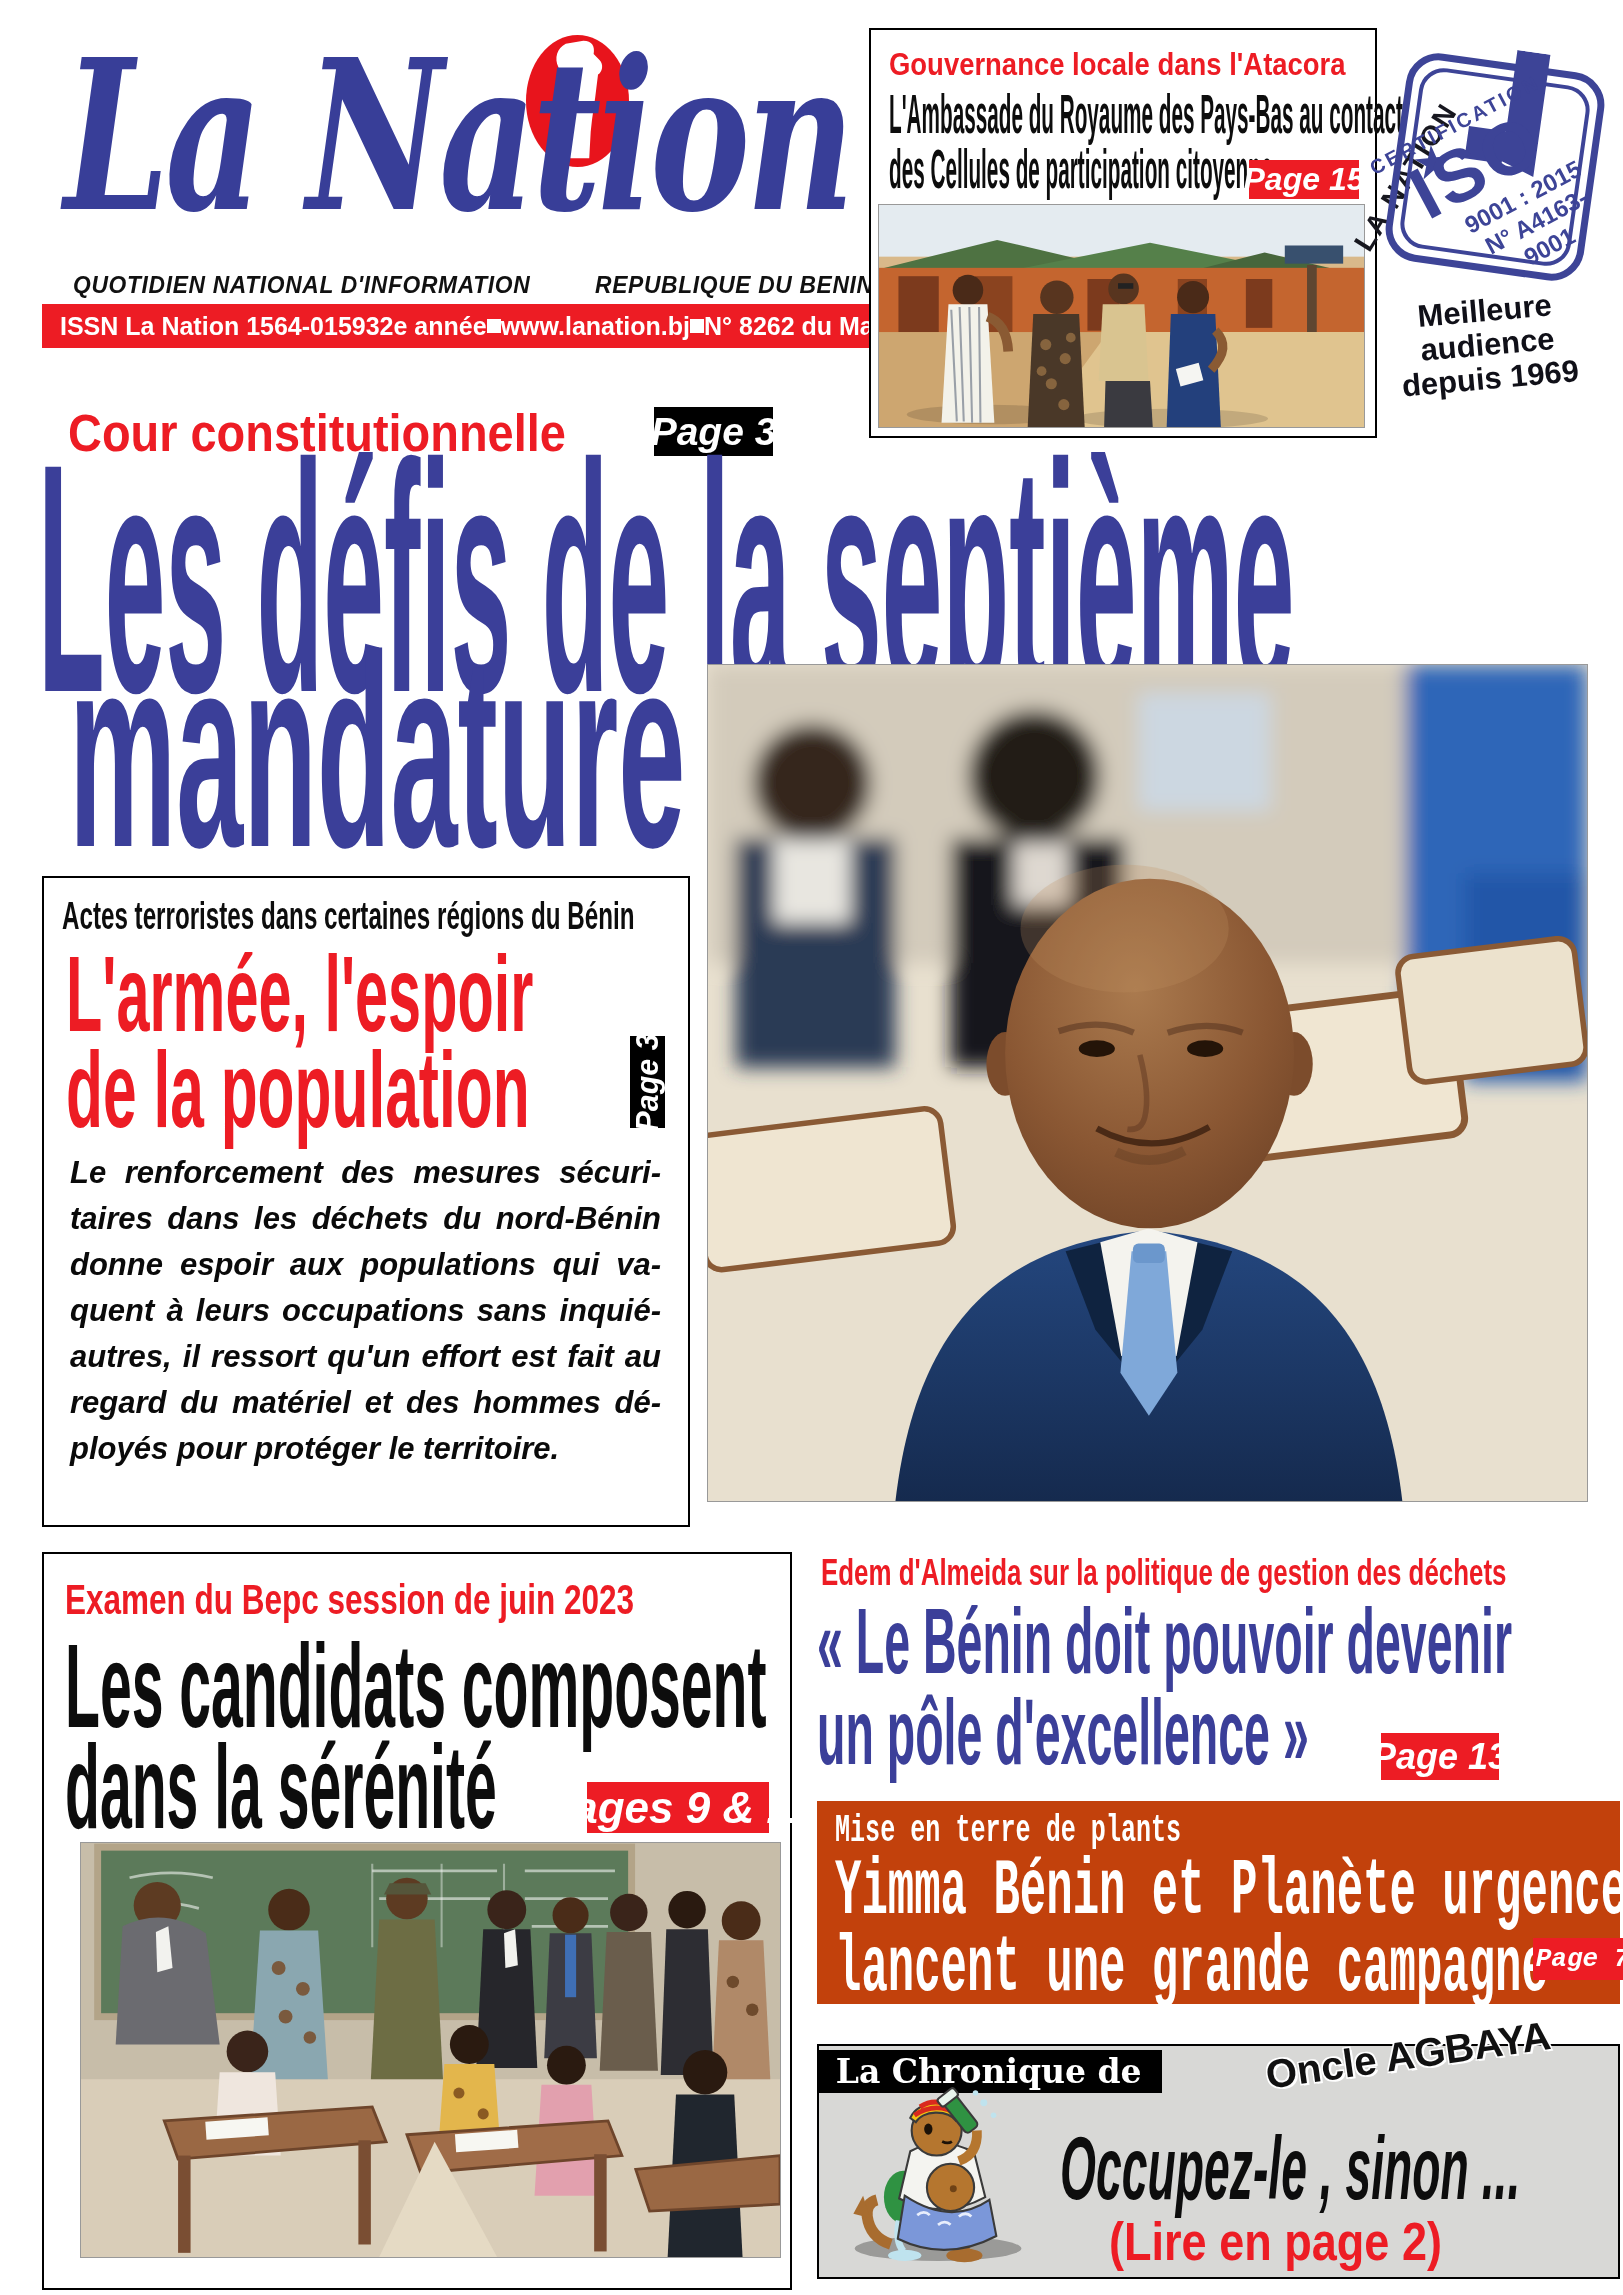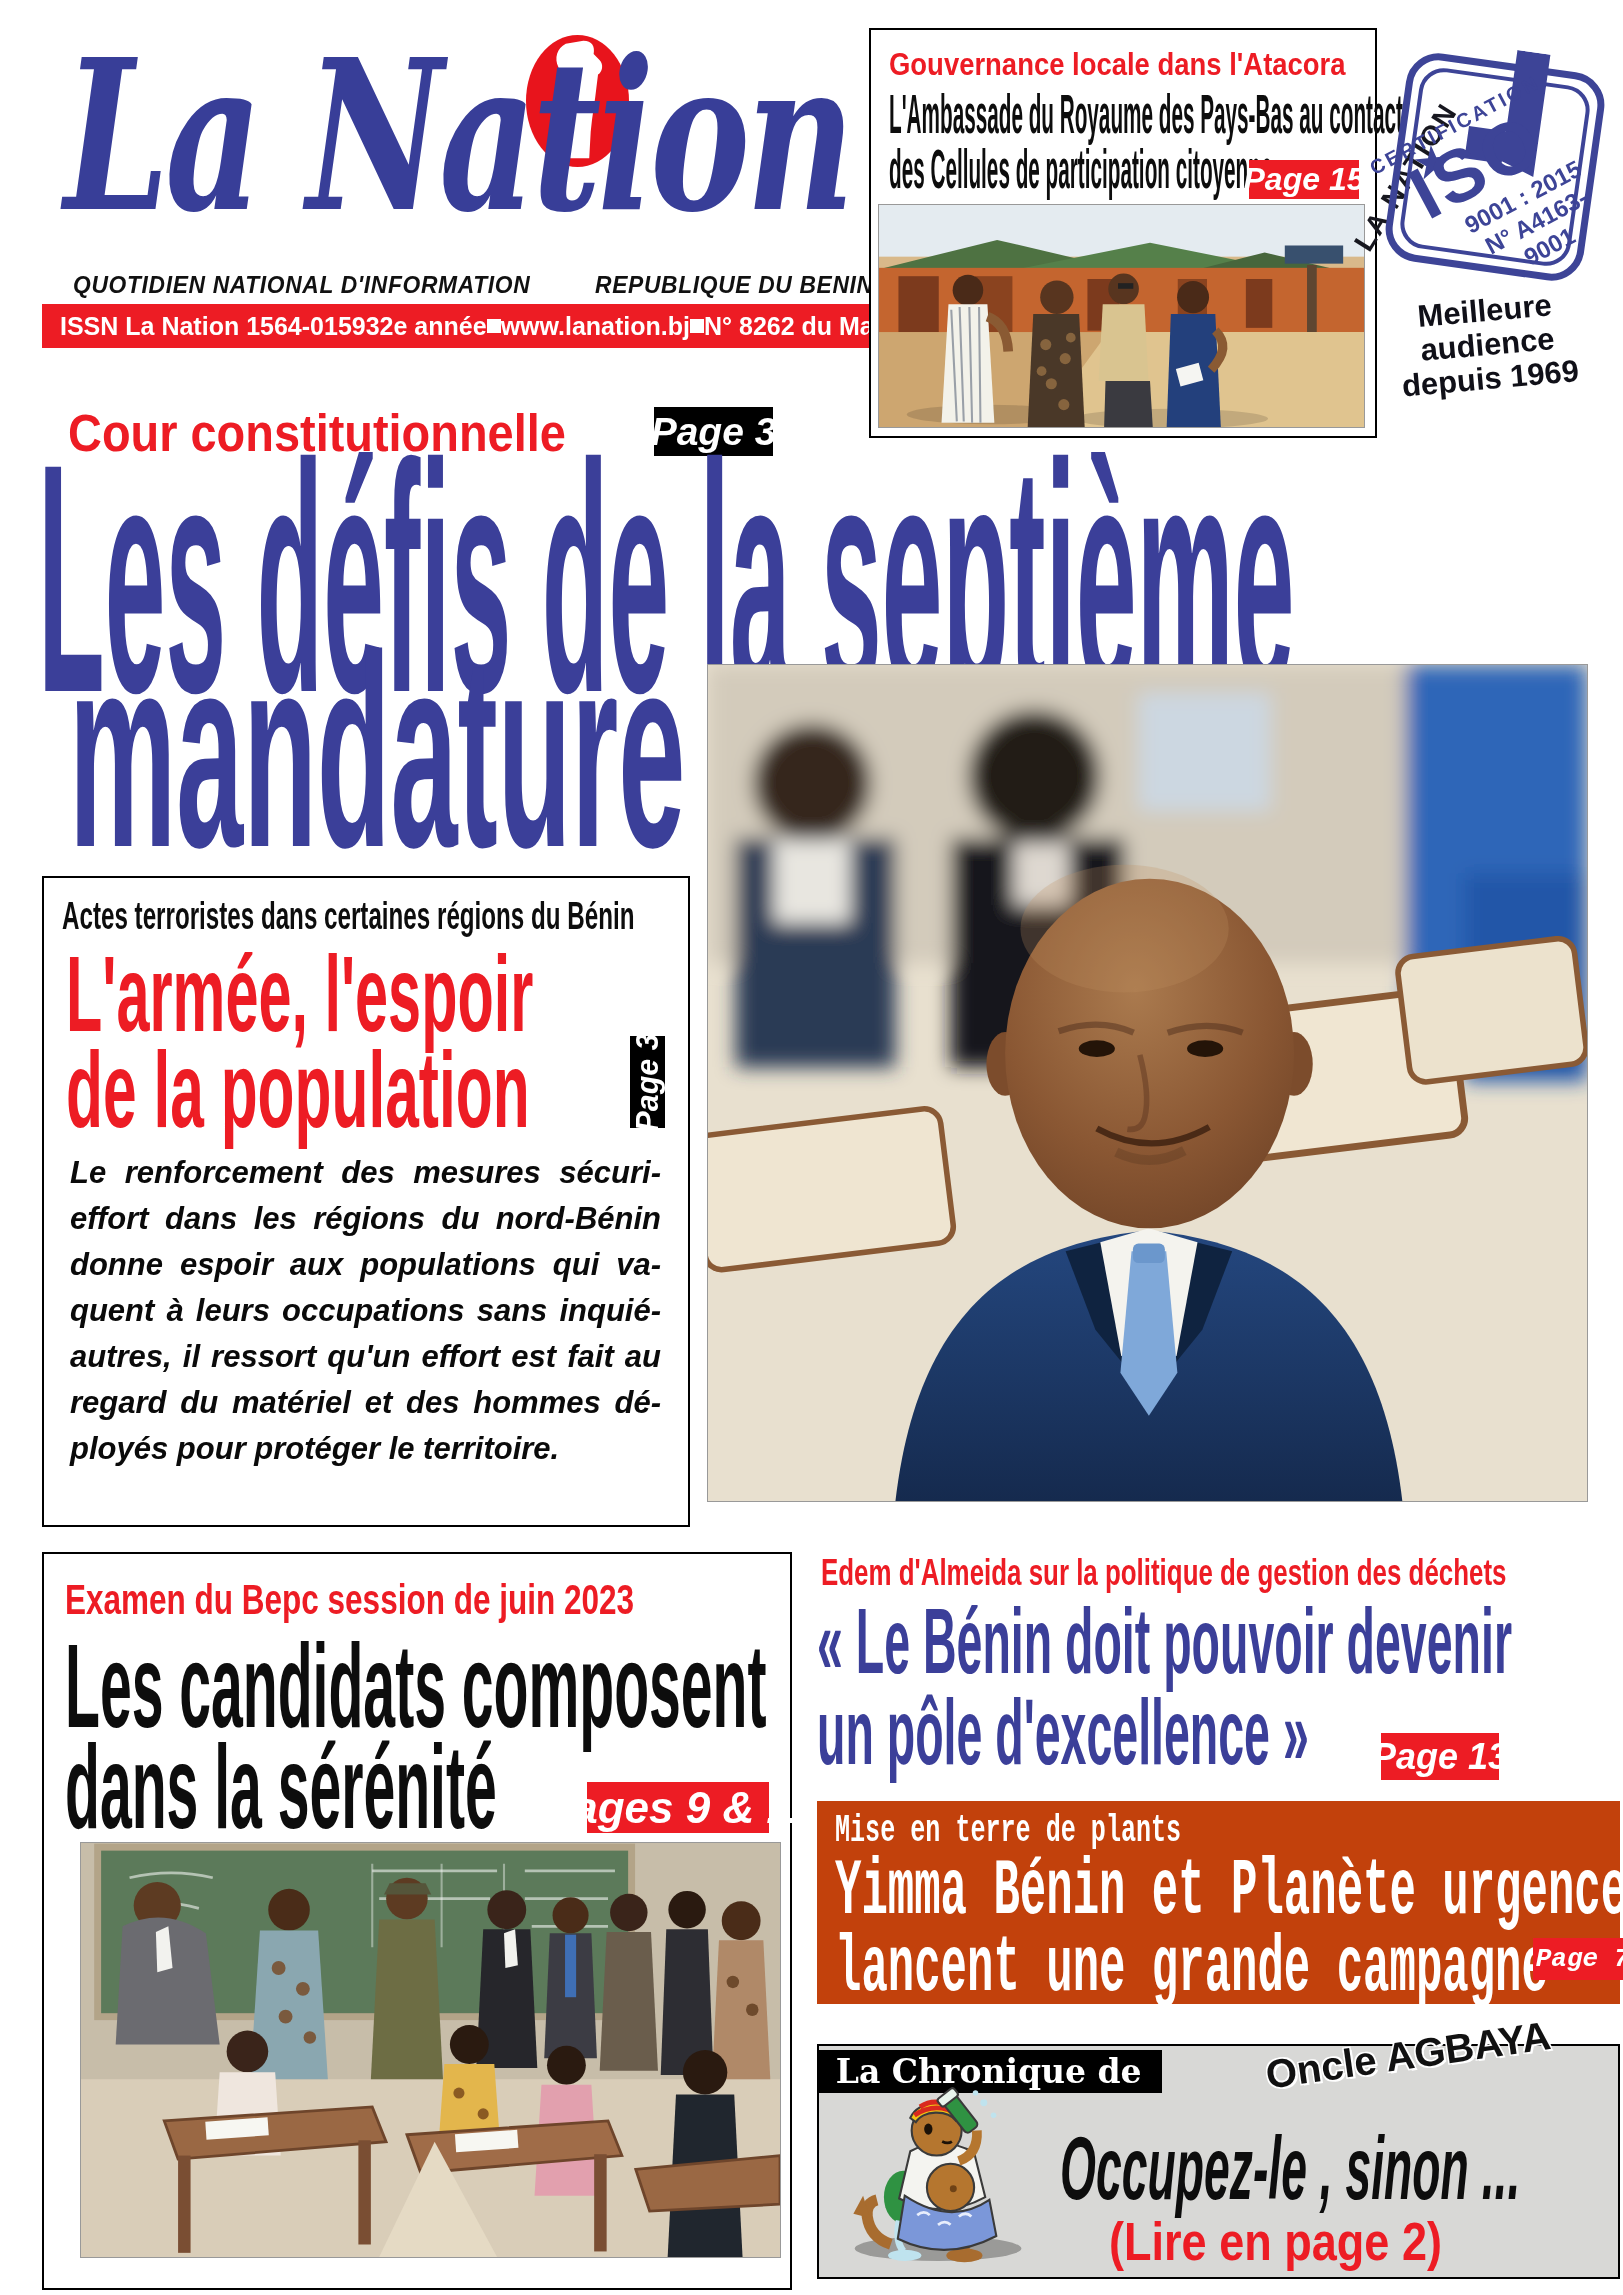--- a/index.html
+++ b/index.html
@@ -204,21 +204,21 @@
 
   <div class="abs boxed" style="left:42px;top:876px;width:644px;height:647px;">
     <div class="abs cond black" style="left:18px;top:18px;font-size:39px;transform:scaleX(.62);">Actes terroristes dans certaines régions du Bénin</div>
     <div class="abs cond red" style="left:22px;top:62px;font-size:108px;transform:scaleX(.55);">L'armée, l'espoir</div>
     <div class="abs cond red" style="left:22px;top:158px;font-size:108px;transform:scaleX(.56);">de la population</div>
     <div class="abs vbadge" style="left:586px;top:158px;width:35px;height:92px;">
       <span>Page 3</span>
     </div>
     <div class="abs" style="left:26px;top:272px;width:591px;">
       <div class="body-line">Le renforcement des mesures sécuri-</div>
-      <div class="body-line">effort dans les régions du nord-Bénin</div>
+      <div class="body-line">taires dans les déchets du nord-Bénin</div>
       <div class="body-line">donne espoir aux populations qui va-</div>
       <div class="body-line">quent à leurs occupations sans inquié-</div>
       <div class="body-line">autres, il ressort qu'un effort est fait au</div>
       <div class="body-line">regard du matériel et des hommes dé-</div>
       <div class="body-line last">ployés pour protéger le territoire.</div>
     </div>
   </div>
 
   <div class="abs boxed" style="left:42px;top:1552px;width:746px;height:734px;text-align:right;">
     <div class="abs cond red" style="left:21px;top:25px;font-size:42px;transform:scaleX(.75);">Examen du Bepc session de juin 2023</div>

